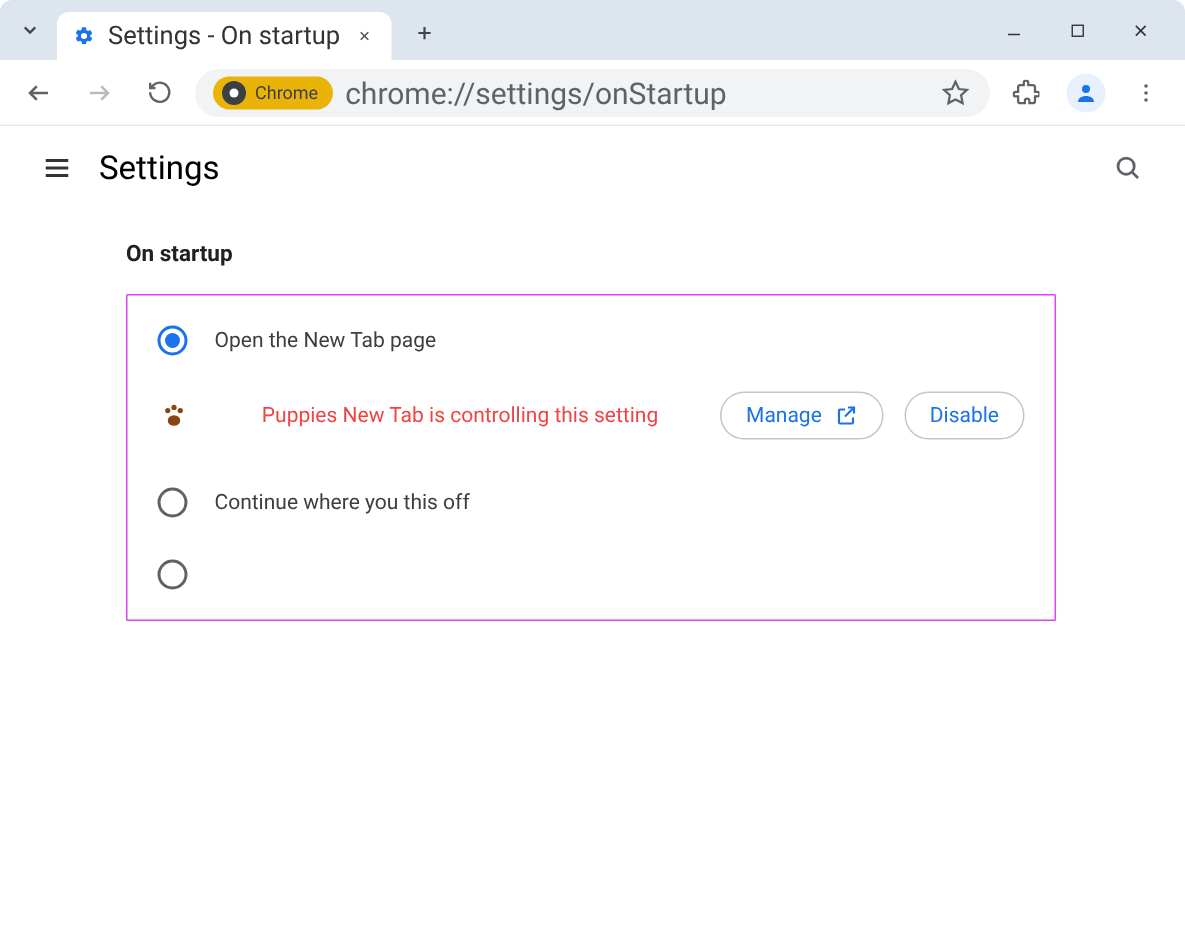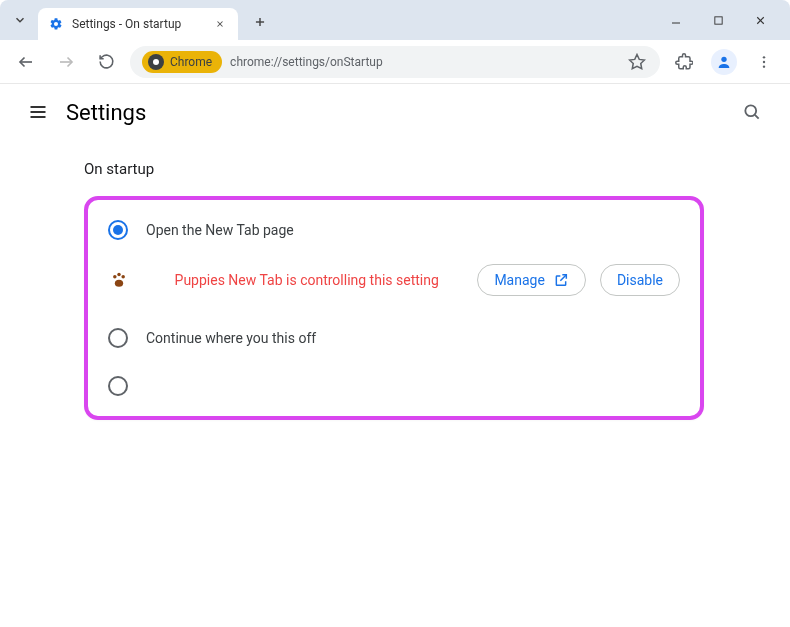--- a/index.html
+++ b/index.html
@@ -3,50 +3,50 @@
   <meta charset="utf-8">
   <style>
     * { margin: 0; padding: 0; box-sizing: border-box; font-family: -apple-system, BlinkMacSystemFont, "Segoe UI", Roboto, Arial, sans-serif; }
     body { width: 790px; height: 627px; background: #fff; overflow: hidden; }
 
     
     .titlebar { height: 40px; background: #dde5ef; display: flex; align-items: center; padding: 0 8px; border-top-left-radius: 8px; border-top-right-radius: 8px; }
     .dropdown-chevron { width: 24px; height: 24px; display: flex; align-items: center; justify-content: center; color: #444; cursor: pointer; }
     .tab { background: #fff; height: 32px; border-radius: 8px 8px 0 0; display: flex; align-items: center; padding: 0 10px; margin-left: 6px; margin-top: 8px; min-width: 200px; gap: 8px; }
     .tab-favicon { width: 16px; height: 16px; display: flex; align-items: center; justify-content: center; color: #1a73e8; }
-    .tab-title { font-size: 12px; color: #333; flex: 1; }
+    .tab-title { font-size: 17px; color: #333; flex: 1; }
     .tab-close { width: 16px; height: 16px; display: flex; align-items: center; justify-content: center; color: #555; cursor: pointer; }
     .new-tab { width: 28px; height: 28px; display: flex; align-items: center; justify-content: center; color: #444; cursor: pointer; margin-left: 8px; margin-top: 4px; }
     .titlebar-spacer { flex: 1; }
     .win-controls { display: flex; gap: 14px; margin-right: 8px; }
     .win-btn { width: 28px; height: 28px; display: flex; align-items: center; justify-content: center; color: #333; cursor: pointer; }
 
     
     .addressbar { height: 44px; background: #fff; display: flex; align-items: center; padding: 0 10px; gap: 8px; border-bottom: 1px solid #e8e8e8; }
     .nav-btn { width: 32px; height: 32px; display: flex; align-items: center; justify-content: center; color: #5f6368; cursor: pointer; border-radius: 50%; }
     .nav-btn.disabled { color: #bbb; }
     .omnibox { flex: 1; height: 32px; background: #f1f3f4; border-radius: 16px; display: flex; align-items: center; padding: 0 12px; gap: 8px; }
     .site-chip { display: flex; align-items: center; gap: 6px; background: #eab308; border-radius: 14px; padding: 3px 10px 3px 6px; font-size: 12px; color: #3c4043; }
     .chrome-circle { width: 16px; height: 16px; border-radius: 50%; background: #3c4043; display: flex; align-items: center; justify-content: center; }
     .chrome-inner { width: 6px; height: 6px; border-radius: 50%; background: #fff; }
-    .url-text { font-size: 12px; color: #5f6368; flex: 1; }
+    .url-text { font-size: 20px; color: #5f6368; flex: 1; }
     .addr-icon { width: 32px; height: 32px; display: flex; align-items: center; justify-content: center; color: #5f6368; cursor: pointer; }
     .profile-avatar { width: 26px; height: 26px; border-radius: 50%; background: #e8f0fe; display: flex; align-items: center; justify-content: center; color: #1a73e8; cursor: pointer; }
 
     
     .content-header { height: 56px; display: flex; align-items: center; padding: 0 20px; }
     .hamburger { width: 36px; height: 36px; display: flex; align-items: center; justify-content: center; color: #333; cursor: pointer; }
     .page-title { font-size: 22px; color: #000000; margin-left: 10px; font-weight: 400; }
     .content-header-spacer { flex: 1; }
     .search-settings { width: 36px; height: 36px; display: flex; align-items: center; justify-content: center; color: #5f6368; cursor: pointer; }
 
     
     .main { padding: 20px 0 0 0; }
-    .section-title { font-size: 15px; color: #202124; margin: 0 0 18px 84px; font-weight: 400; }
-    .card { width: 620px; margin: 0 auto 0 84px; border: 4px solid #d946ef; border-radius: 14px; padding: 6px 0; box-shadow: 0 1px 2px rgba(0,0,0,0.03); }
+    .section-title { font-size: 15px; color: #202124; margin: 0 0 18px 84px; font-weight: 700; }
+    .card { width: 620px; margin: 0 auto 0 84px; border: 1px solid #d946ef; border-radius: 1px; padding: 6px 0; box-shadow: 0 1px 2px rgba(0,0,0,0.03); }
     .radio-row { display: flex; align-items: center; padding: 14px 20px; gap: 18px; }
     .radio-outer { width: 20px; height: 20px; border: 2px solid #5f6368; border-radius: 50%; display: flex; align-items: center; justify-content: center; cursor: pointer; flex-shrink: 0; }
     .radio-outer.selected { border-color: #1a73e8; }
     .radio-inner { width: 10px; height: 10px; border-radius: 50%; background: #1a73e8; }
     .radio-label { font-size: 14px; color: #3c4043; }
 
     .ext-row { display: flex; align-items: center; padding: 10px 20px 18px 20px; gap: 14px; }
     .ext-icon-slot { width: 22px; display: flex; justify-content: center; margin-left: 0px; }
     .paw-icon { width: 20px; height: 20px; color: #8b4513; }
     .ext-text { font-size: 14px; color: #ef4444; flex: 1; margin-left: 6px; text-align: center; }

